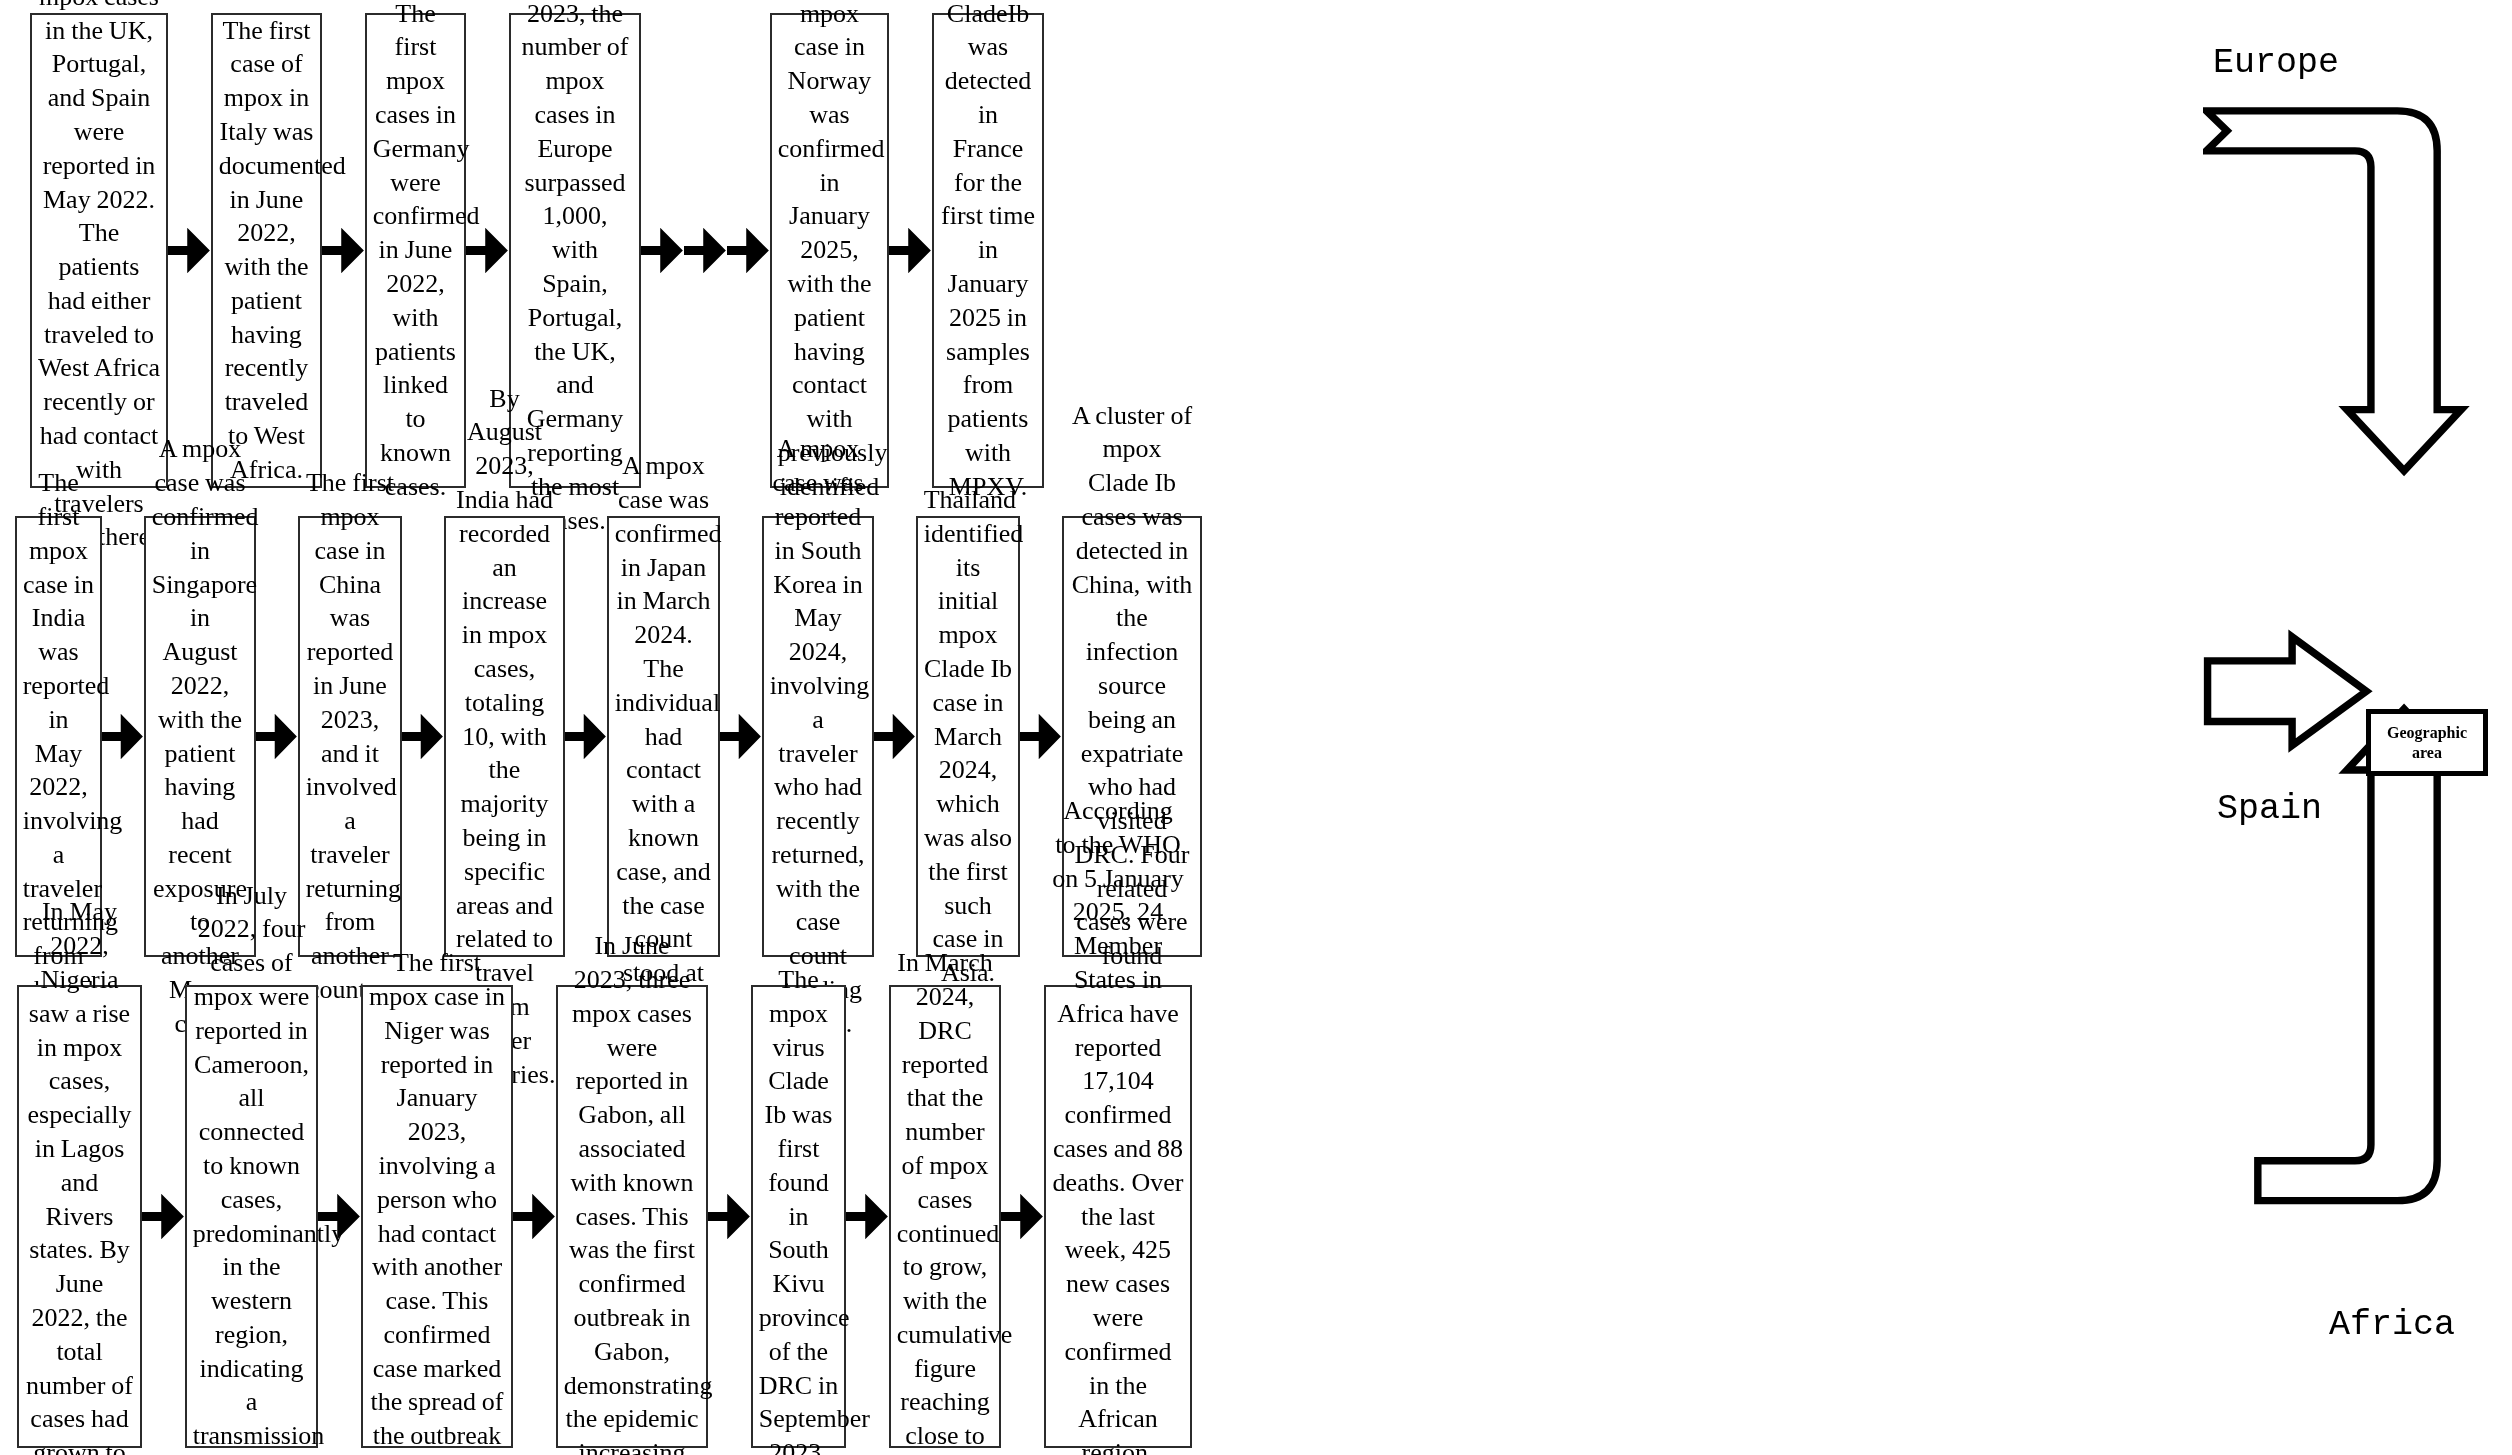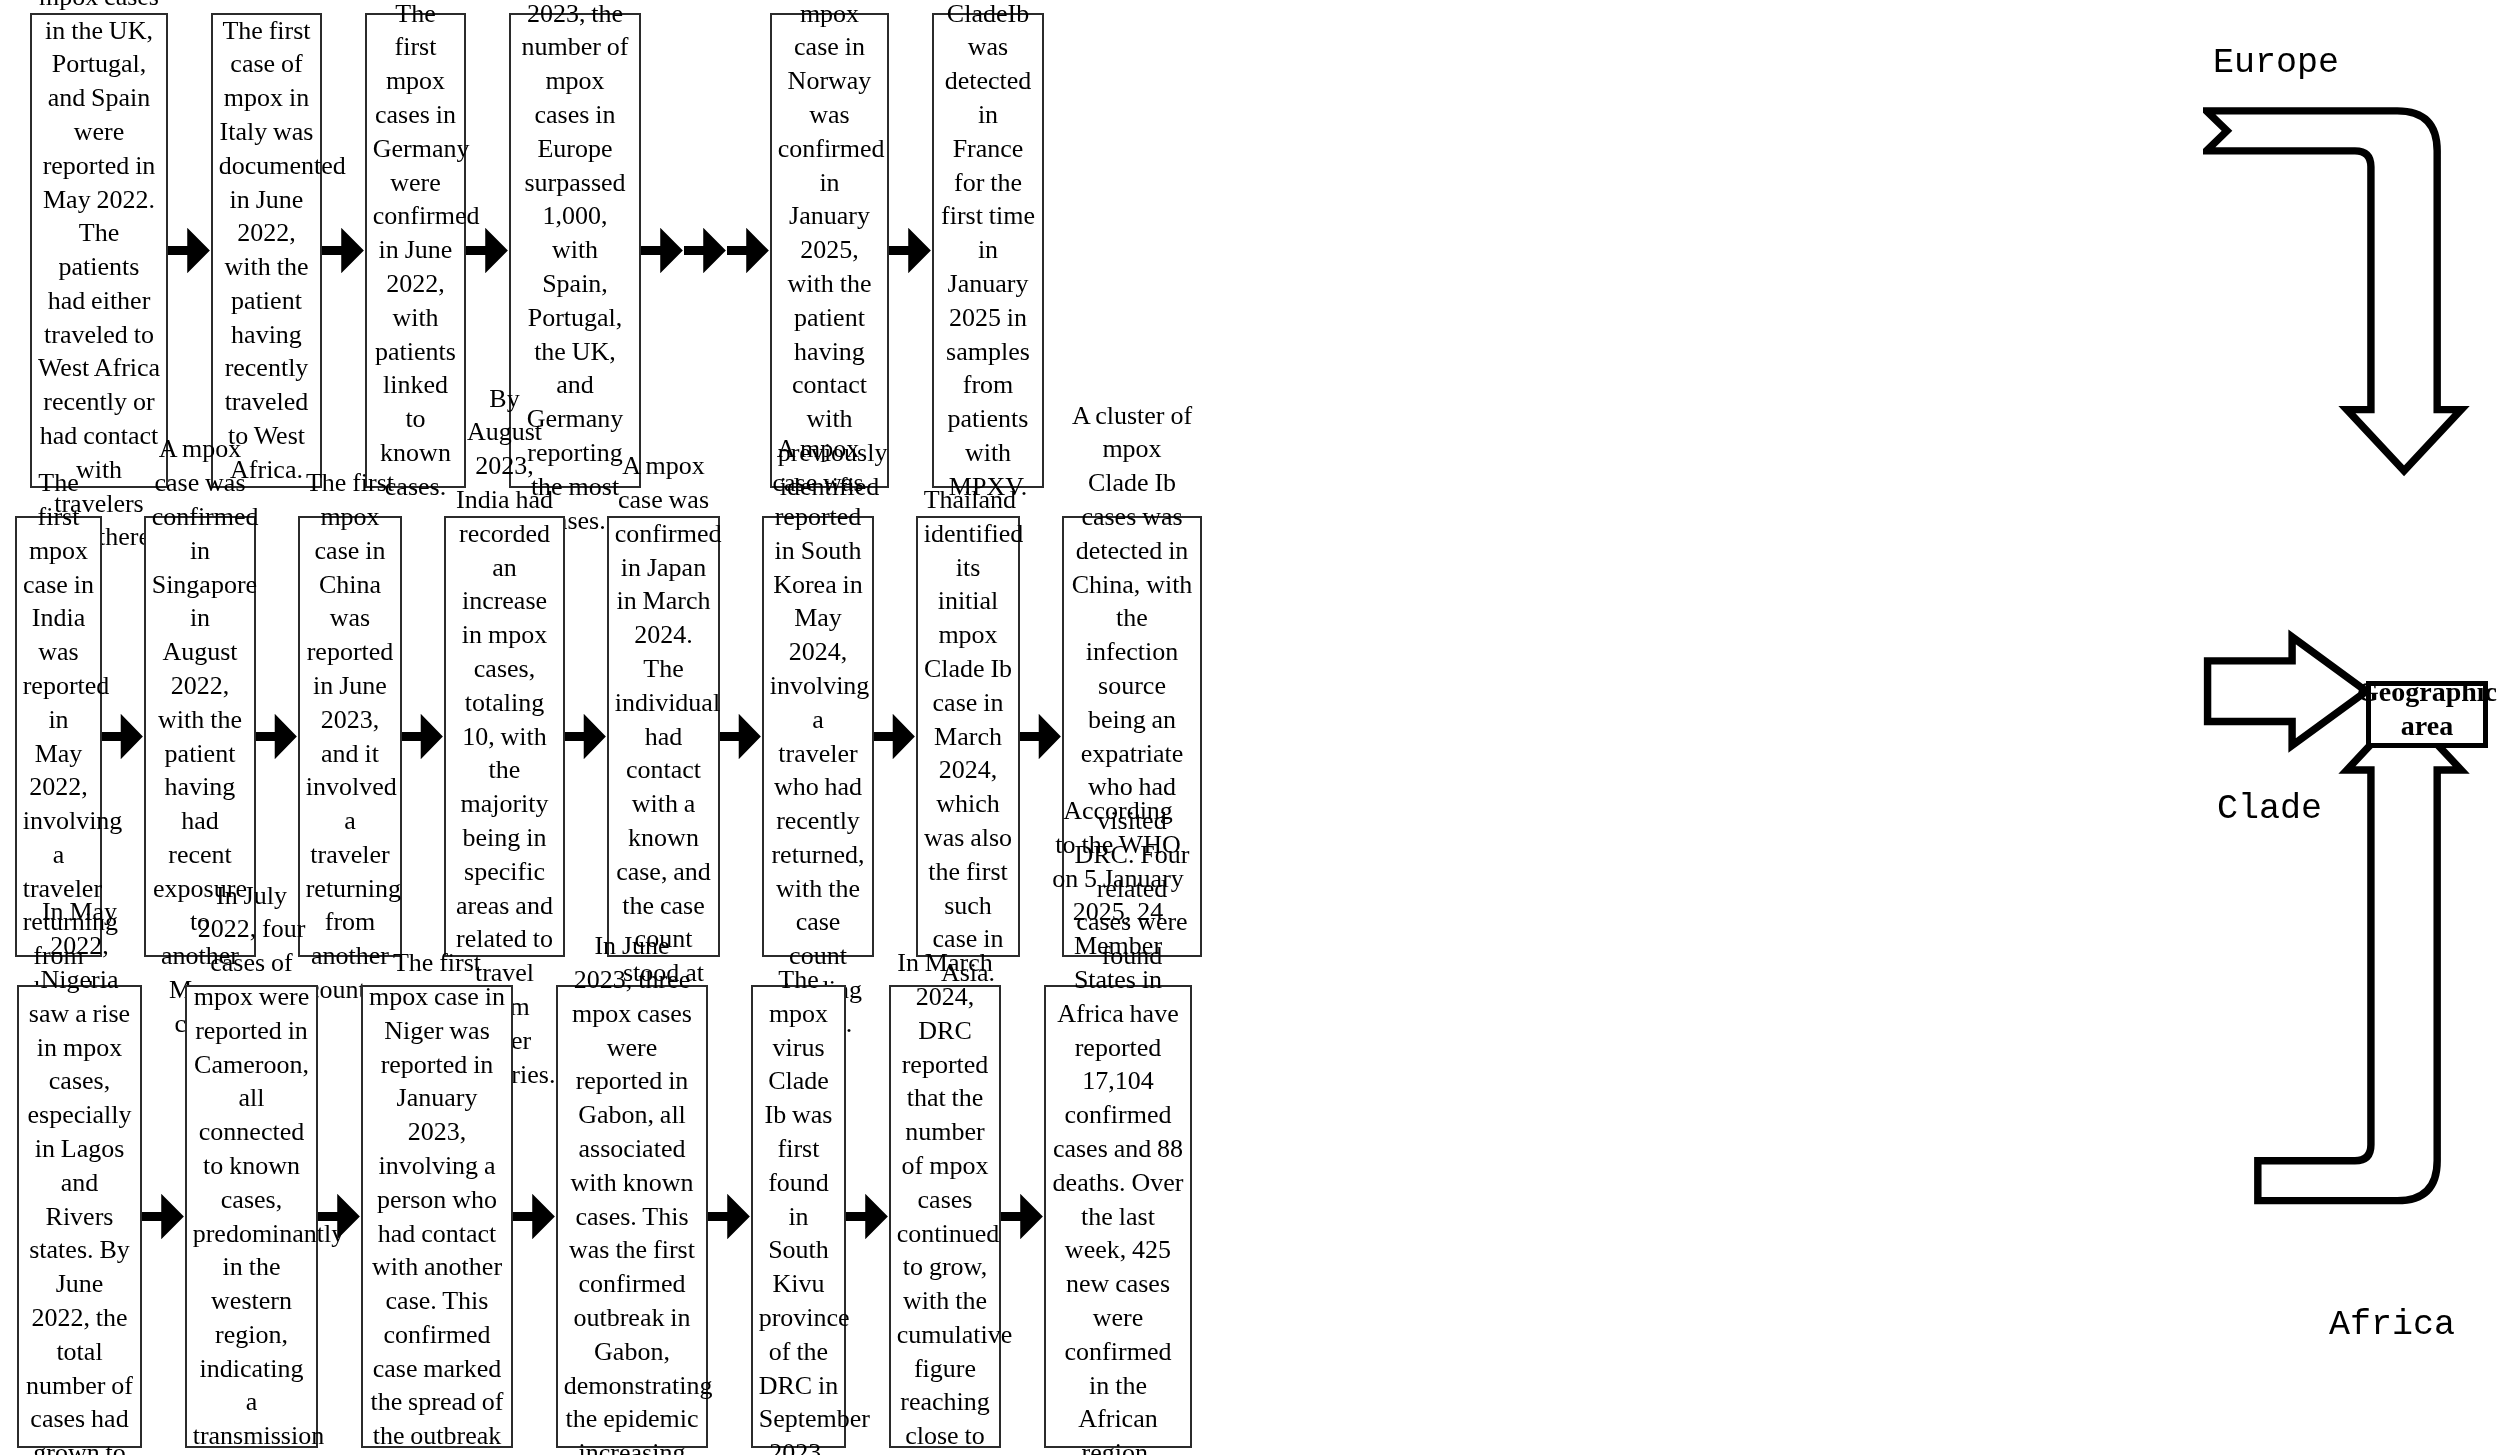--- a/index.html
+++ b/index.html
@@ -49,28 +49,28 @@
     color:#000;
     white-space:nowrap;
     letter-spacing:0px;
   }
   #label-europe{left:2213px;top:43px;}
   #label-asia  {left:2217px;top:789px;}
   #label-africa{left:2329px;top:1305px;}
 
   #geo-box{
     position:absolute;
-    left:2366px;top:681px;width:122px;height:67px;
+    left:2366px;top:709px;width:122px;height:67px;
     box-sizing:border-box;
     border:5.1px solid #000;
     background:#fff;
-    display:flex;align-items:flex-end;justify-content:center;
+    display:flex;align-items:center;justify-content:center;
     text-align:center;
     font-weight:bold;
-    font-size:28px;
+    font-size:16px;
     line-height:1.22;
     font-family:"Liberation Serif","DejaVu Serif",serif;
   }
 </style>
 </head>
 <body>
 
 <div class="canvas">
 
   <div class="row" id="row-europe">
@@ -280,21 +280,21 @@
                L96 1950
                L96 1880
                L266 1880
                Q294 1880 294 1852
                L294 1196
                Z" transform="translate(0,0)" fill="#ffffff" stroke="#000000" stroke-width="13" stroke-linejoin="miter"></path>
     </svg>
   </div>
 
   <div class="region-label" id="label-europe">Europe</div>
-  <div class="region-label" id="label-asia">Clade</div>
+  <div class="region-label" id="label-asia">Spain</div>
   <div class="region-label" id="label-africa">Africa</div>
 
   <div id="geo-box">
     <span>Geographic area</span>
   </div>
 
 </div>
 
 
 </body></html>

